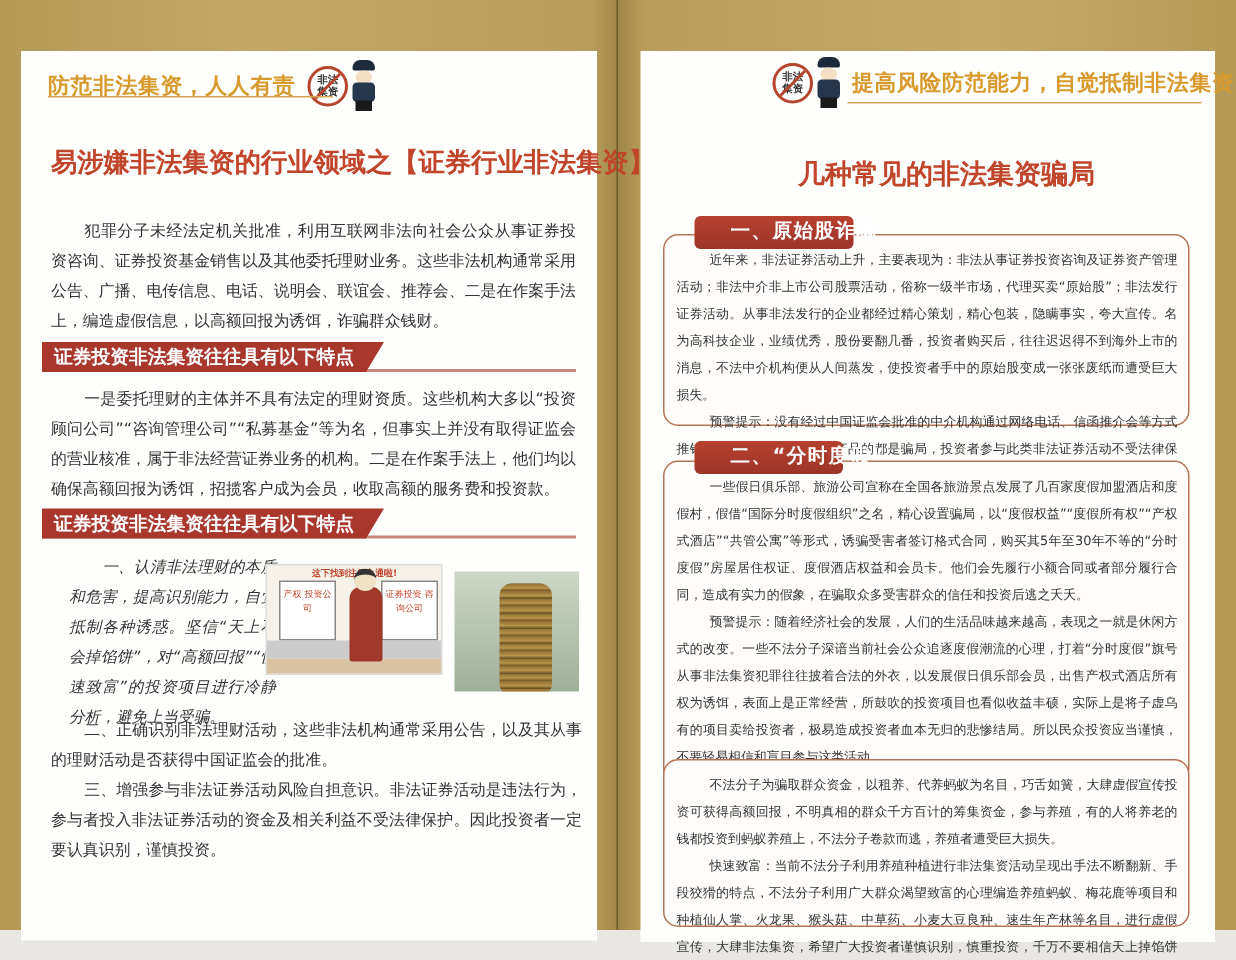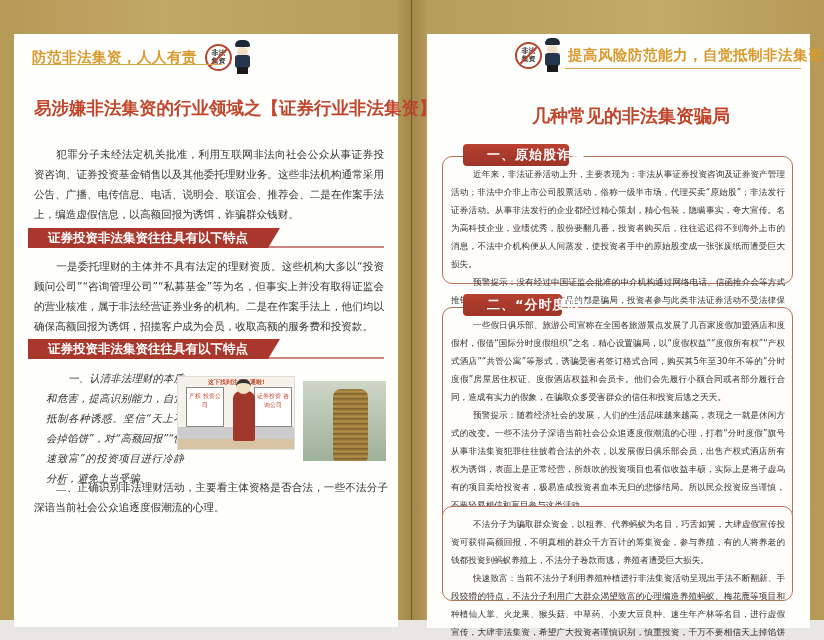--- a/index.html
+++ b/index.html
@@ -27,21 +27,21 @@
   .police .face { position: absolute; left: 5px; top: 7px; width: 11px; height: 9px; background: #f3dfc3; border-radius: 50%; }
   .police .body { position: absolute; left: 3px; top: 15px; width: 15px; height: 13px; background: #26374d; border-radius: 3px; }
   .police .legs { position: absolute; left: 5px; top: 27px; width: 11px; height: 7px; background: #1a1a1a; }
 
   .title { position: absolute; color: #c0452b; font-weight: bold; white-space: nowrap; }
 
   .para { position: absolute; font-size: 10.6px; line-height: 20px; color: #333; text-align: justify; }
   .para .ind { display: inline-block; width: 22px; }
 
   .sec-bar { position: absolute; height: 20px; display: flex; align-items: center; }
-  .sec-bar .lbl { background: #a9372c; color: #fff; font-weight: bold; font-size: 12.5px; padding: 0 20px; height: 20px; line-height: 20px; white-space: nowrap; }
+  .sec-bar .lbl { background: #a9372c; color: #fff; font-weight: bold; font-size: 12.5px; padding: 0 8px; height: 20px; line-height: 20px; white-space: nowrap; }
   .sec-bar .tri { width: 0; height: 0; border-top: 20px solid #a9372c; border-right: 12px solid transparent; }
   .sec-bar .rule { position: absolute; bottom: 0; height: 2px; background: #a9372c; opacity: 0.6; }
 
   .box { position: absolute; border: 1.5px solid #b47457; border-radius: 10px; background: #fffdfb; }
   .box-tab { position: absolute; height: 22px; background: linear-gradient(#b8412f, #9c3428); color: #fff; font-weight: bold;
     font-size: 13px; line-height: 22px; border-radius: 4px; padding-left: 24px; white-space: nowrap; letter-spacing: 1px; }
   .box .para { font-size: 8.6px; line-height: 18px; }
 
   .img-cartoon { position: absolute; background: #f6f2ea; border: 1px solid #ddd; overflow: hidden; }
   .img-coins { position: absolute; background: linear-gradient(#cdd7c6, #9fb09a); overflow: hidden; }
@@ -111,23 +111,26 @@
       <div class="cart-floor"></div>
       <div class="cart-man"></div>
       <div class="cart-head"></div>
     </div>
 
     <div class="img-coins" style="left:289px; top:347px; width:83px; height:80px;">
       <div class="stack"></div>
     </div>
 
     <div class="para" style="left:20px; top:443px; width:354px;">
-      <span class="ind"></span><span>二、正确识别非法理财活动，主要看主体资格是否合法，一些不法分子深谙当前社会公众追逐度假潮流的心理。</span>
+      <span class="ind"></span><span>二、正确识别非法理财活动，这些非法机构通常采用公告，以及其从事的理财活动是否获得中国证监会的批准。</span>
     </div>
 
+    <div class="para" style="left:20px; top:483px; width:354px;">
+      <span class="ind"></span><span>三、增强参与非法证券活动风险自担意识。非法证券活动是违法行为，参与者投入非法证券活动的资金及相关利益不受法律保护。因此投资者一定要认真识别，谨慎投资。</span>
+    </div>
   </div>
 
   <div class="page right">
     <div class="hdr" style="left:88px; top:4px;">
       <div style="display:flex; align-items:center; margin-right:6px;">
         <div class="badge">
           <span>非法</span>
           <span>集资</span>
         </div>
         <div class="police">
@@ -152,20 +155,20 @@
     <div class="box-tab" style="left:36px; top:110px; width:106px;">一、原始股诈骗</div>
 
     <div class="box" style="left:15px; top:273px; width:351px; height:215px;">
       <div class="para" style="left:8px; top:8px; width:334px;">
         <span class="ind"></span><span>一些假日俱乐部、旅游公司宣称在全国各旅游景点发展了几百家度假加盟酒店和度假村，假借“国际分时度假组织”之名，精心设置骗局，以“度假权益”“度假所有权”“产权式酒店”“共管公寓”等形式，诱骗受害者签订格式合同，购买其5年至30年不等的“分时度假”房屋居住权证、度假酒店权益和会员卡。他们会先履行小额合同或者部分履行合同，造成有实力的假象，在骗取众多受害群众的信任和投资后逃之夭夭。</span><br>
         <span class="ind"></span><span>预警提示：随着经济社会的发展，人们的生活品味越来越高，表现之一就是休闲方式的改变。一些不法分子深谙当前社会公众追逐度假潮流的心理，打着“分时度假”旗号从事非法集资犯罪往往披着合法的外衣，以发展假日俱乐部会员，出售产权式酒店所有权为诱饵，表面上是正常经营，所鼓吹的投资项目也看似收益丰硕，实际上是将子虚乌有的项目卖给投资者，极易造成投资者血本无归的悲惨结局。所以民众投资应当谨慎，不要轻易相信和盲目参与这类活动。</span>
       </div>
     </div>
     <div class="box-tab" style="left:36px; top:260px; width:99px;">二、“分时度假”</div>
 
-    <div class="box" style="left:15px; top:472px; width:351px; height:95px;">
+    <div class="box" style="left:15px; top:472px; width:351px; height:112px;">
       <div class="para" style="left:8px; top:8px; width:334px;">
         <span class="ind"></span><span>不法分子为骗取群众资金，以租养、代养蚂蚁为名目，巧舌如簧，大肆虚假宣传投资可获得高额回报，不明真相的群众千方百计的筹集资金，参与养殖，有的人将养老的钱都投资到蚂蚁养殖上，不法分子卷款而逃，养殖者遭受巨大损失。</span><br>
         <span class="ind"></span><span>快速致富：当前不法分子利用养殖种植进行非法集资活动呈现出手法不断翻新、手段狡猾的特点，不法分子利用广大群众渴望致富的心理编造养殖蚂蚁、梅花鹿等项目和种植仙人掌、火龙果、猴头菇、中草药、小麦大豆良种、速生年产林等名目，进行虚假宣传，大肆非法集资，希望广大投资者谨慎识别，慎重投资，千万不要相信天上掉馅饼的事。</span>
       </div>
     </div>
   </div>
 </div>
 
 </body></html>

